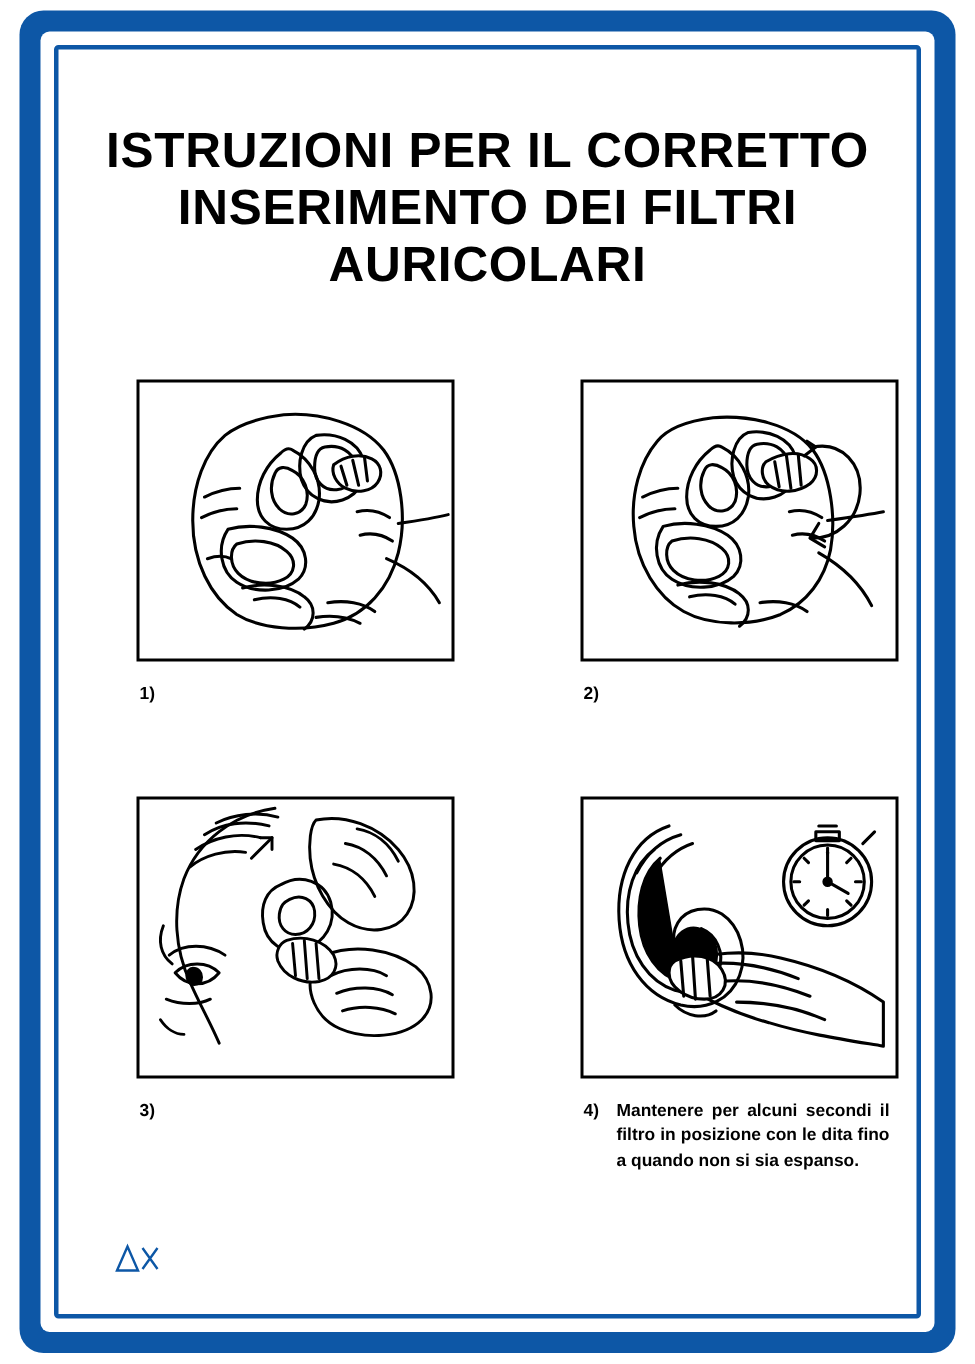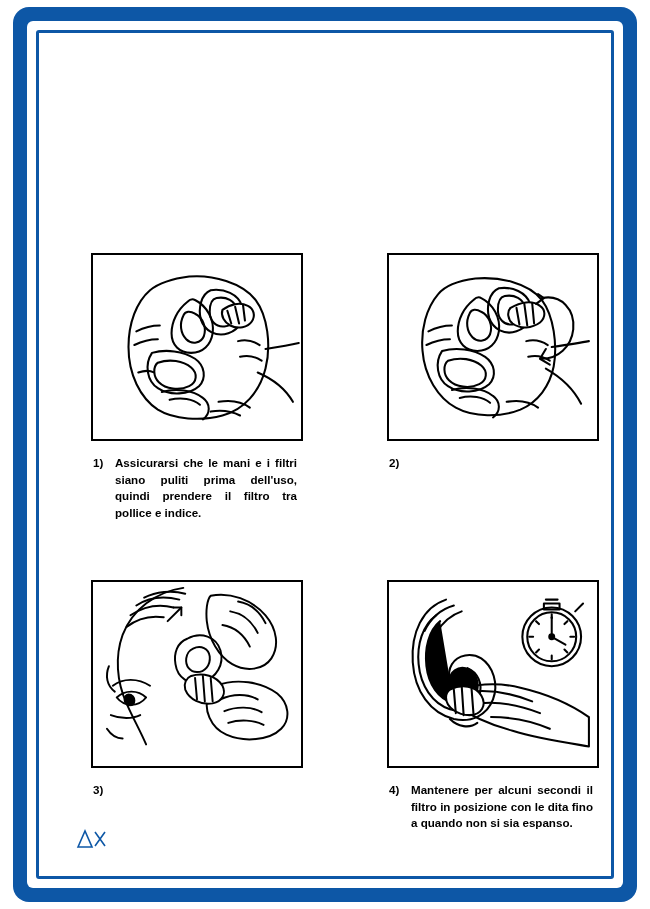--- a/index.html
+++ b/index.html
@@ -140,20 +140,25 @@
   <div class="plate">
 
     <div class="screw tl"></div>
     <div class="screw tr"></div>
     <div class="screw bl"></div>
     <div class="screw br"></div>
 
     <div class="field">
       <div class="keyline"></div>
 
+      <div class="title">
+        <span class="line">ISTRUZIONI PER IL CORRETTO</span>
+        <span class="line">INSERIMENTO DEI FILTRI</span>
+        <span class="line">AURICOLARI</span>
+      </div>
 
       <div class="grid">
 
         <div class="row first">
 
           <div class="cell left">
             <div class="panel">
               <svg viewBox="0 0 212 188" xmlns="http://www.w3.org/2000/svg" aria-hidden="true">
                 <g fill="none" stroke="#000" stroke-width="2.1" stroke-linecap="round" stroke-linejoin="round">
 
@@ -182,21 +187,20 @@
                   <path d="M46 120 C52 118 58 118 62 120"></path>
                   <path d="M148 88 C156 86 164 88 170 92"></path>
                   <path d="M150 104 C158 102 166 104 172 108"></path>
                   <path d="M128 150 C140 148 152 150 160 156"></path>
                   <path d="M120 160 C132 158 142 160 150 164"></path>
                 </g>
               </svg>
             </div>
             <div class="caption">
               <span class="num">1)</span>
-              <span class="txt">Assicurarsi che le mani e i filtri siano puliti prima dell'uso, quindi prendere il filtro tra pollice e indice.</span>
             </div>
           </div>
 
           <div class="cell right">
             <div class="panel">
               <svg viewBox="0 0 212 188" xmlns="http://www.w3.org/2000/svg" aria-hidden="true">
                 <g fill="none" stroke="#000" stroke-width="2.1" stroke-linecap="round" stroke-linejoin="round">
 
                   <path d="M50 40 C38 54 32 76 34 98 C36 124 50 146 68 156 C86 166 114 166 134 158 C152 150 164 134 168 114 C172 92 168 62 156 46 C142 28 112 22 88 24 C72 26 58 30 50 40 Z"></path>
                   <path d="M160 116 C174 124 188 136 196 152"></path>

